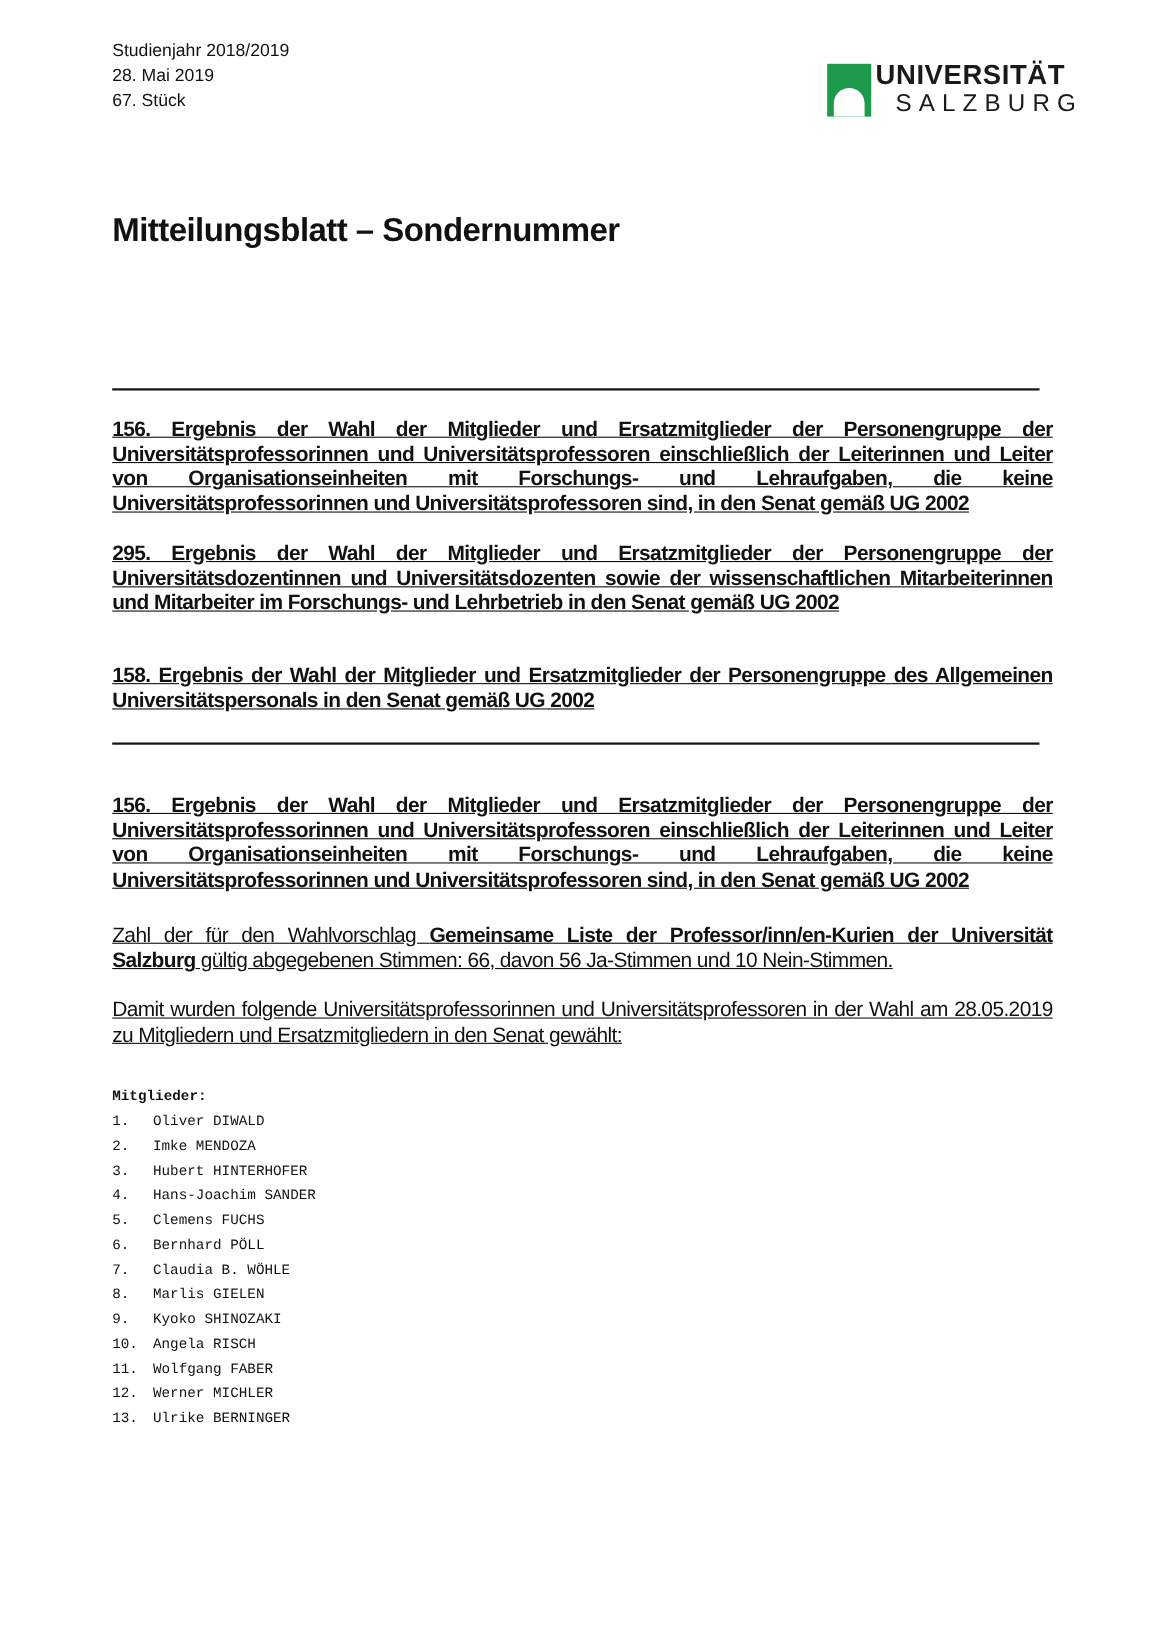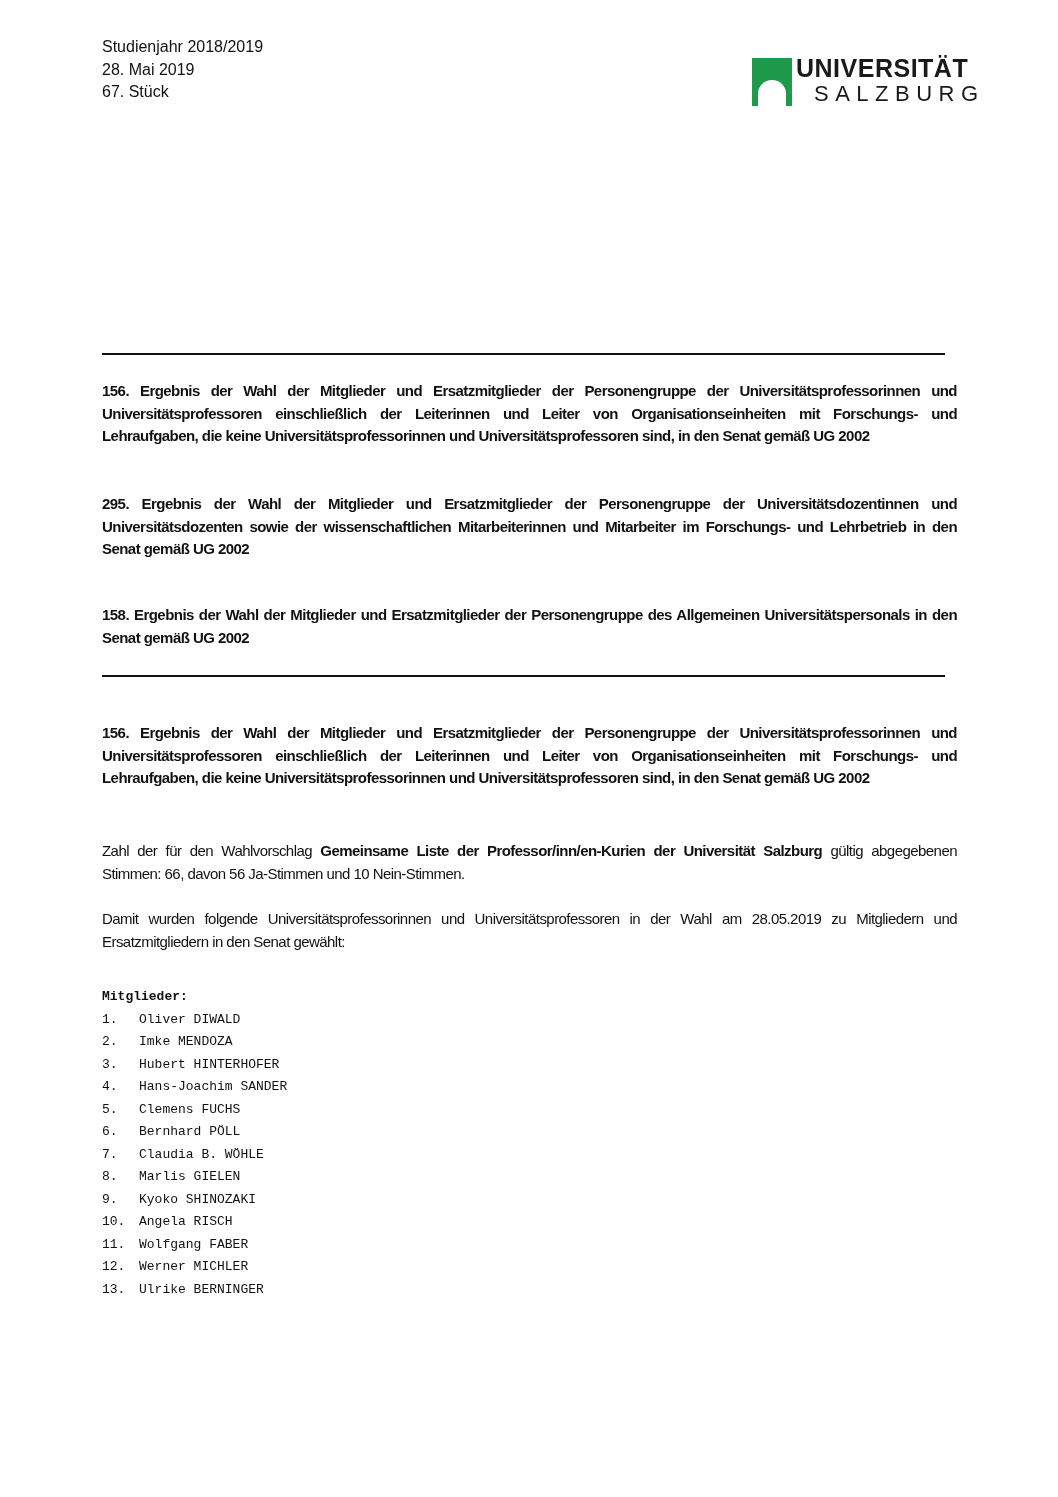--- a/index.html
+++ b/index.html
@@ -5,21 +5,21 @@
   html, body { margin: 0; padding: 0; background: #ffffff; }
   body { width: 1058px; height: 1497px; position: relative; overflow: hidden; color: #111; }
   .meta { position: absolute; left: 102px; top: 36px; font-family: "Liberation Sans", sans-serif; font-size: 16px; line-height: 22.5px; }
   .logo { position: absolute; left: 752px; top: 58px; width: 210px; height: 52px; }
   .logo-mark { position: absolute; left: 0; top: 0; width: 40px; height: 48px; background: #1e9a4d; overflow: hidden; }
   .logo-mark::after { content: ""; position: absolute; left: 6px; top: 22px; width: 28px; height: 50px; background: #fff; border-radius: 14px 14px 0 0; }
   .logo-top { position: absolute; left: 44px; top: -4px; font-family: "Liberation Sans", sans-serif; font-weight: bold; font-size: 25px; letter-spacing: 0.5px; color: #1a1a1a; }
   .logo-bottom { position: absolute; left: 44px; top: 23px; font-family: "Liberation Sans", sans-serif; font-size: 22px; letter-spacing: 6.5px; color: #1a1a1a; margin-left: 18px; }
   .title { position: absolute; left: 102px; top: 192px; font-family: "Liberation Sans", sans-serif; font-weight: bold; font-size: 30px; line-height: 36px; letter-spacing: -0.5px; }
   .rule { position: absolute; left: 102px; width: 843px; height: 2px; background: #111; }
-  .block { position: absolute; left: 102px; width: 855px; font-family: "Liberation Sans", sans-serif; font-size: 15px; line-height: 22.5px; text-align: justify; }
+  .block { position: absolute; left: 102px; width: 855px; font-family: "Liberation Sans", sans-serif; font-size: 19px; line-height: 22.5px; text-align: justify; text-decoration: underline; }
   .bold { font-weight: bold; }
   .cond { letter-spacing: -0.55px; }
   .list { position: absolute; left: 102px; top: 975px; font-family: Liberation Mono, monospace; font-size: 13px; line-height: 22.5px; margin-top: 11px; }
   .list-row { display: flex; }
   .list-num { width: 37px; }
 </style>
 </head>
 <body>
 
 <div class="meta">
@@ -28,20 +28,21 @@
   <div>67. Stück</div>
 </div>
 
 <div class="logo">
   <div class="logo-mark"></div>
   <div class="logo-top">UNIVERSITÄT</div>
   <div class="logo-bottom">SALZBURG</div>
 </div>
 
 <div class="title">
+  <div>Mitteilungsblatt – Sondernummer</div>
 </div>
 
 <div class="rule" style="top:353px;"></div>
 
 <div class="block bold cond" style="top:380px;">156. Ergebnis der Wahl der Mitglieder und Ersatzmitglieder der Personengruppe der Universitätsprofessorinnen und Universitätsprofessoren einschließlich der Leiterinnen und Leiter von Organisationseinheiten mit Forschungs- und Lehraufgaben, die keine Universitätsprofessorinnen und Universitätsprofessoren sind, in den Senat gemäß UG 2002</div>
 <div class="block bold cond" style="top:493px;">295. Ergebnis der Wahl der Mitglieder und Ersatzmitglieder der Personengruppe der Universitätsdozentinnen und Universitätsdozenten sowie der wissenschaftlichen Mitarbeiterinnen und Mitarbeiter im Forschungs- und Lehrbetrieb in den Senat gemäß UG 2002</div>
 <div class="block bold cond" style="top:588px;margin-top:16px;">158. Ergebnis der Wahl der Mitglieder und Ersatzmitglieder der Personengruppe des Allgemeinen Universitätspersonals in den Senat gemäß UG 2002</div>
 
 <div class="rule" style="top:675px;"></div>
 

